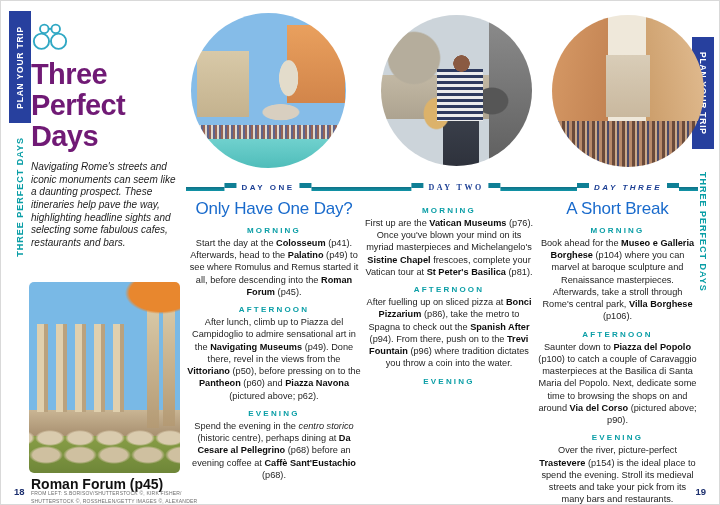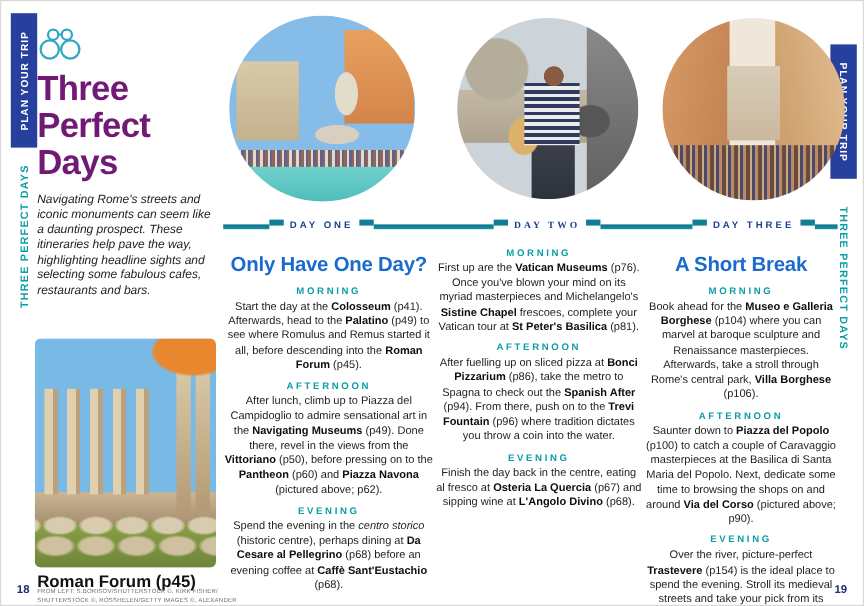--- a/index.html
+++ b/index.html
@@ -44,21 +44,21 @@
   .caption{position:absolute;left:30px;top:475px;font-size:14px;font-weight:bold;color:#111;}
   .credits{position:absolute;left:30px;top:489px;width:170px;font-size:5px;line-height:1.5;color:#6d6d6d;letter-spacing:.2px;white-space:pre-line;}
   .pageno{position:absolute;bottom:7px;font-size:9.5px;font-weight:bold;color:#1c2f6e;}
   .pageno-left{left:13px;}
   .pageno-right{right:13px;}
   
   .rule{position:absolute;left:185px;top:186px;width:512px;height:4px;background:linear-gradient(#0e6f86,#1295a8);}
   .rule-label{position:absolute;top:-4px;transform:translateX(-50%);display:flex;align-items:flex-start;background:#fff;height:12px;}
   .rule-label.pos-0{left:82px;}
   .rule-label.pos-1{left:270px;font-family:Liberation Serif, serif;}
-  .rule-label.pos-2{left:442px;}
+  .rule-label.pos-2{left:442px;font-style:italic;}
   .cap{width:12px;height:5px;background:#0f7f95;display:inline-block;}
   .lbl{padding:0 5px;font-size:8px;font-weight:bold;color:#1c3f94;letter-spacing:2.5px;white-space:nowrap;}
   
   .day-photo{position:absolute;border-radius:50%;overflow:hidden;}
   .photo-pos-0{left:190px;top:12px;width:155px;height:155px;}
   .photo-pos-1{left:380px;top:14px;width:151px;height:151px;}
   .photo-pos-2{left:551px;top:14px;width:152px;height:152px;}
   .photo-navona{
     background-color:#85bce8;
     background-image:
@@ -96,21 +96,21 @@
       linear-gradient(260deg,#e2bd92,#c99a66);
     background-repeat:no-repeat;
     background-position:0 106px,54px 40px,0 0,94px 0;
     background-size:100% 46px,44px 62px,56px 152px,58px 152px;
   }
   
   .day-text{position:absolute;text-align:center;}
   .text-pos-0{left:185px;top:198px;width:176px;}
   .text-pos-1{left:362px;top:198px;width:172px;}
   .text-pos-2{left:536px;top:198px;width:161px;}
-  .day-title{font-size:17px;font-weight:bold;color:#1a6bcc;margin:12px 0 2px;letter-spacing:-.2px;}
+  .day-title{font-size:17px;font-weight:normal;color:#1a6bcc;margin:0 0 2px;letter-spacing:-.2px;}
   .sec-head{font-size:8px;font-weight:bold;color:#0a9ea6;letter-spacing:2.2px;margin:7px 0 2px;}
   .sec-p{font-size:9.2px;line-height:1.33;color:#1e1e1e;margin:0;}
   .sec-p b{color:#0d0d0d;}
 </style>
 </head>
 <body>
 
 <div class="page">
 
   <div class="navy-box left-navy">
@@ -181,21 +181,20 @@
     </div>
 
     <div class="day-photo photo-pos-1 photo-vatican"></div>
     <div class="day-text text-pos-1">
       <div class="day-sections">
         <h3 class="sec-head">MORNING</h3>
         <p class="sec-p"><span>First up are the </span><b>Vatican Museums</b><span> (p76). Once you've blown your mind on its myriad masterpieces and Michelangelo's </span><b>Sistine Chapel</b><span> frescoes, complete your Vatican tour at </span><b>St Peter's Basilica</b><span> (p81).</span></p>
         <h3 class="sec-head">AFTERNOON</h3>
         <p class="sec-p"><span>After fuelling up on sliced pizza at </span><b>Bonci Pizzarium</b><span> (p86), take the metro to Spagna to check out the </span><b>Spanish After</b><span> (p94). From there, push on to the </span><b>Trevi Fountain</b><span> (p96) where tradition dictates you throw a coin into the water.</span></p>
         <h3 class="sec-head">EVENING</h3>
-        <p class="sec-p"><span>Finish the day back in the centre, eating al fresco at </span><b>Osteria La Quercia</b><span> (p67) and sipping wine at </span><b>L'Angolo Divino</b><span> (p68).</span></p>
       </div>
     </div>
 
     <div class="day-photo photo-pos-2 photo-corso"></div>
     <div class="day-text text-pos-2">
       <h2 class="day-title">A Short Break</h2>
       <div class="day-sections">
         <h3 class="sec-head">MORNING</h3>
         <p class="sec-p"><span>Book ahead for the </span><b>Museo e Galleria Borghese</b><span> (p104) where you can marvel at baroque sculpture and Renaissance masterpieces. Afterwards, take a stroll through Rome's central park, </span><b>Villa Borghese</b><span> (p106).</span></p>
         <h3 class="sec-head">AFTERNOON</h3>

